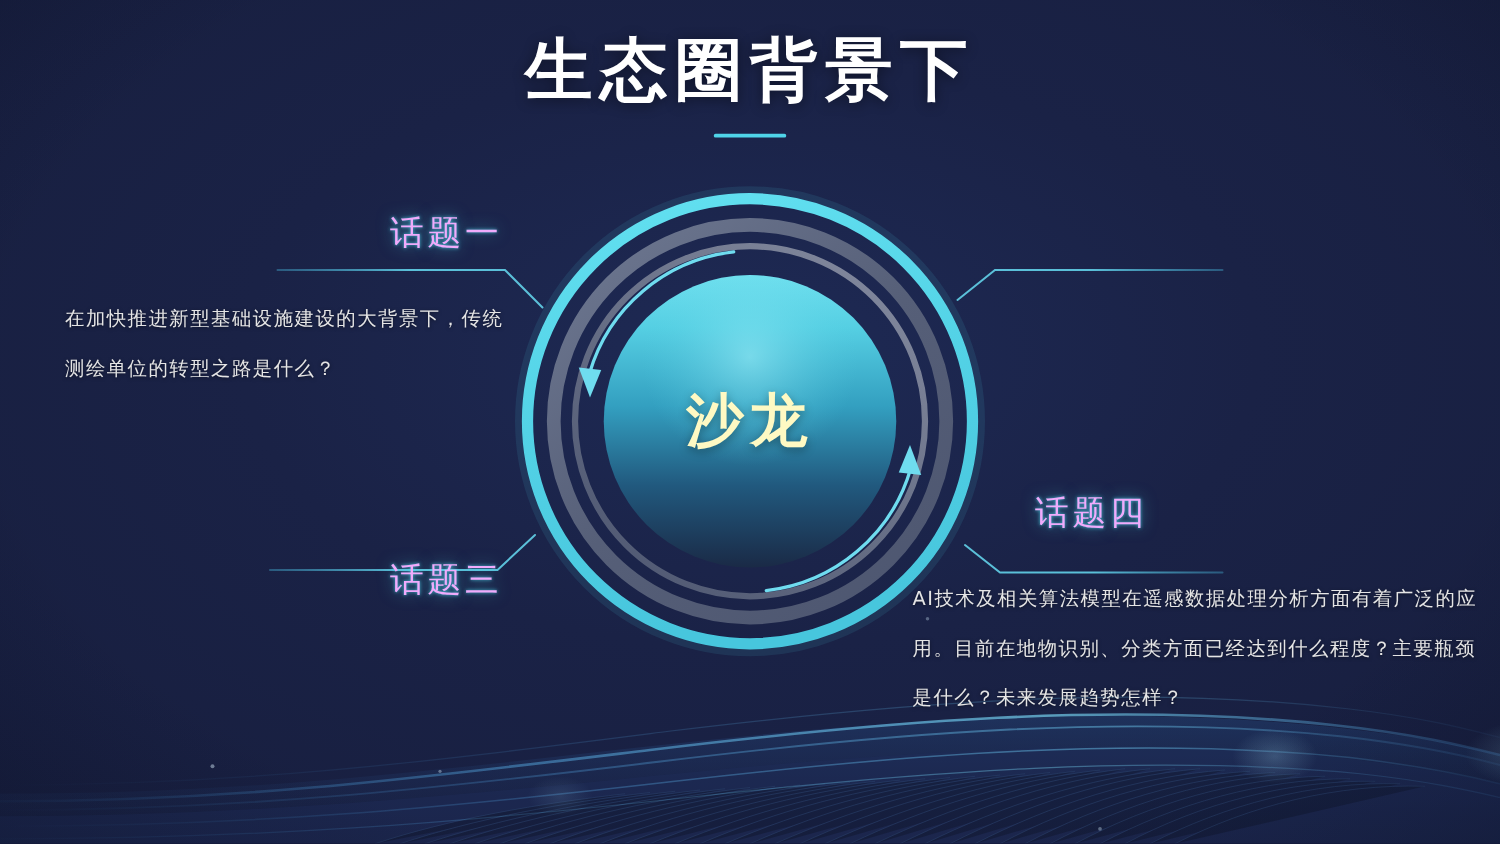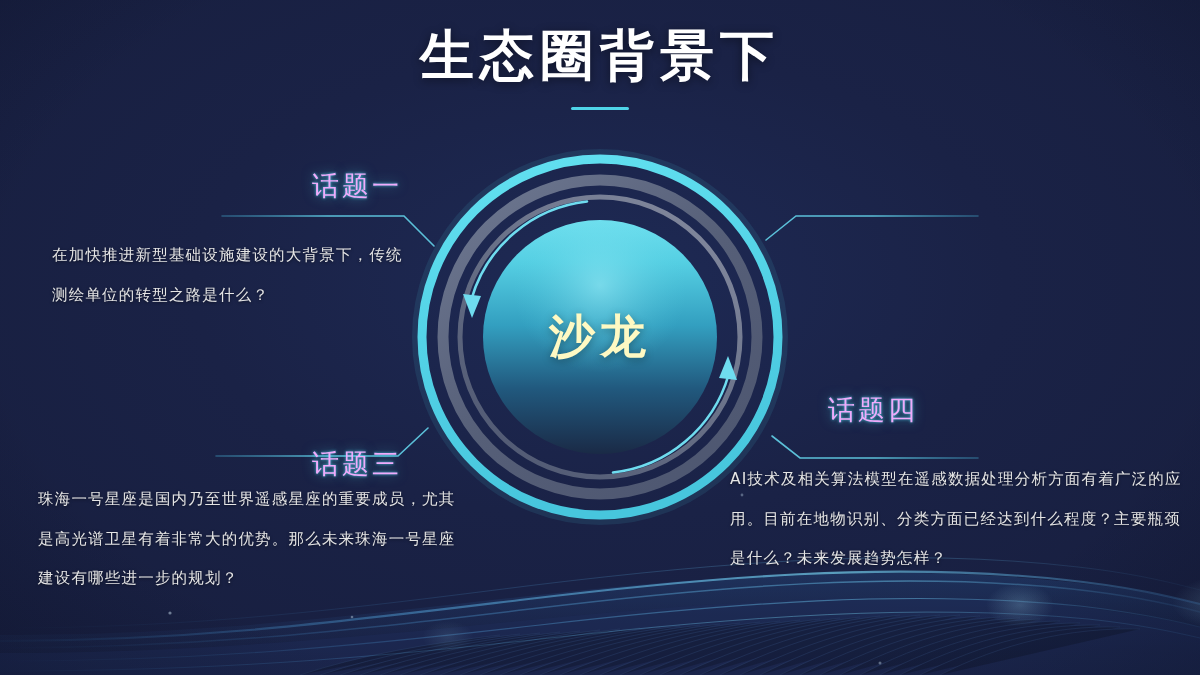--- a/index.html
+++ b/index.html
@@ -301,18 +301,17 @@
   <div class="title-block">
     <div class="title-text">生态圈背景下</div>
     <div class="title-underline"></div>
   </div>
 
   <div class="topic-label lbl-1">话题一</div>
   <div class="topic-body body-1">在加快推进新型基础设施建设的大背景下，传统测绘单位的转型之路是什么？</div>
 
 
   <div class="topic-label lbl-3">话题三</div>
-  <div class="topic-body body-3">珠海一号星座是国内乃至世界遥感星座的重要成员，尤其是高光谱卫星有着非常大的优势。那么未来珠海一号星座建设有哪些进一步的规划？</div>
 
   <div class="topic-label lbl-4">话题四</div>
   <div class="topic-body body-4">AI技术及相关算法模型在遥感数据处理分析方面有着广泛的应用。目前在地物识别、分类方面已经达到什么程度？主要瓶颈是什么？未来发展趋势怎样？</div>
 
 </div>
 
 </body></html>

